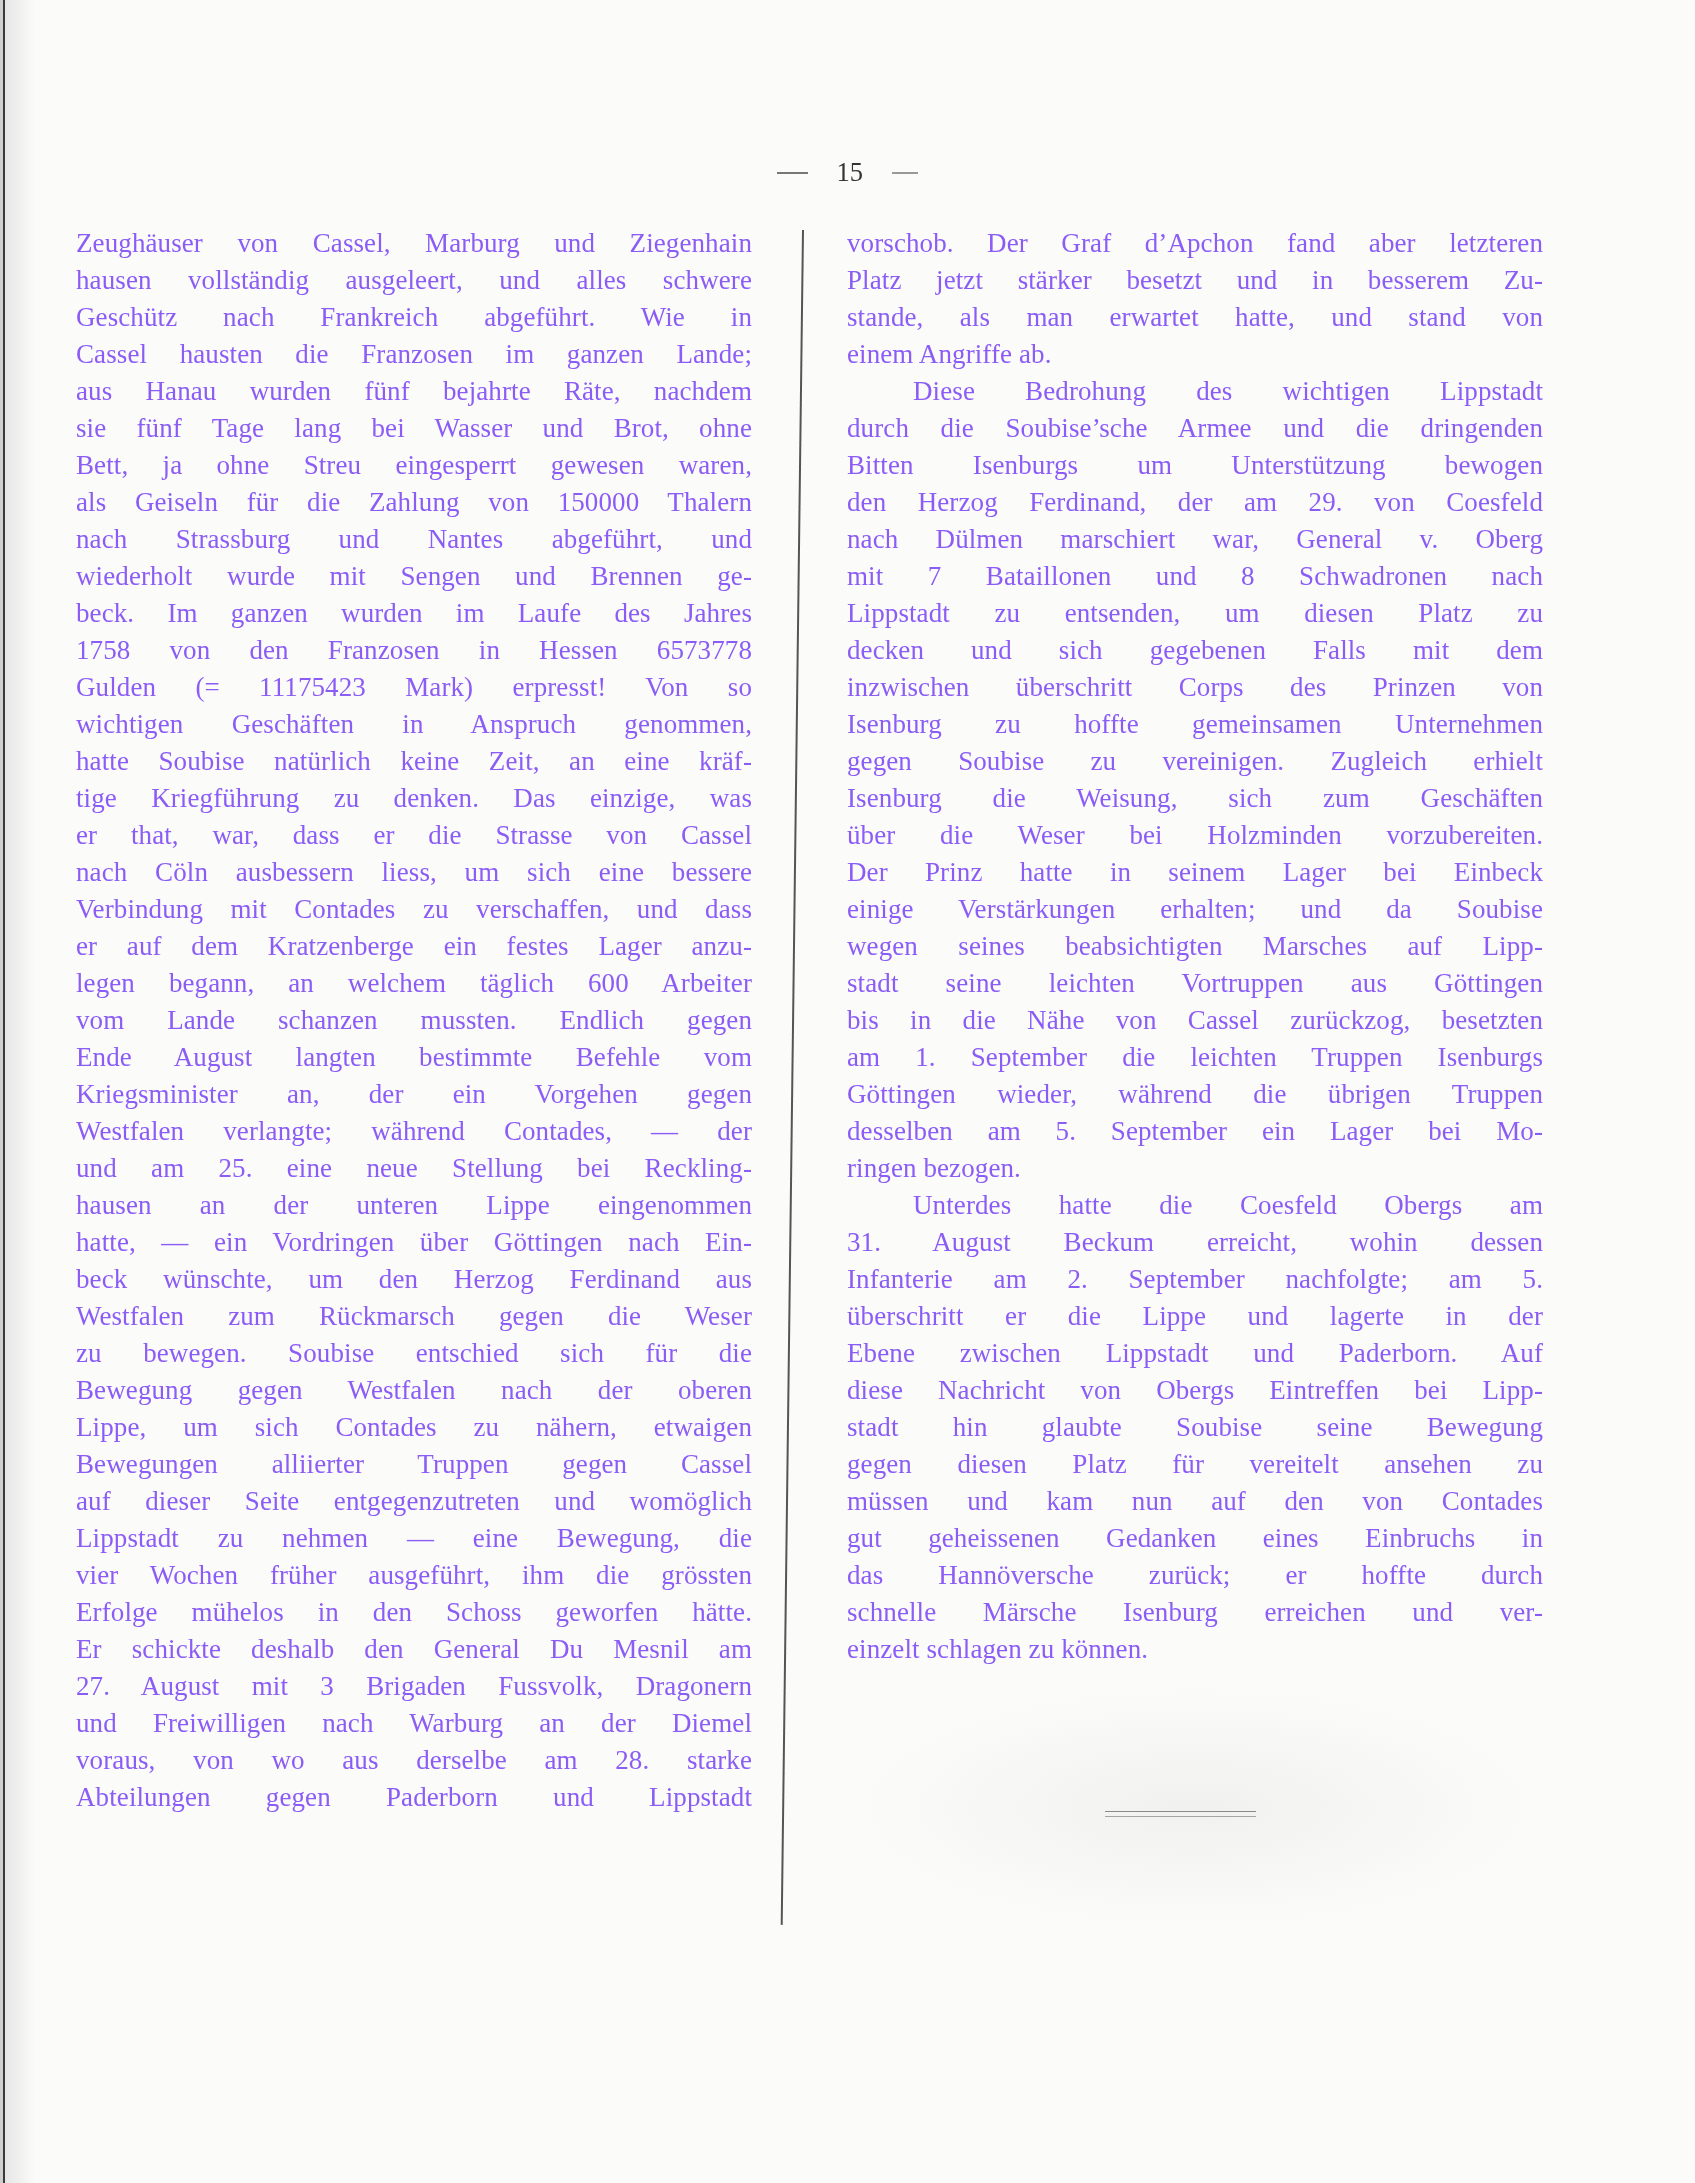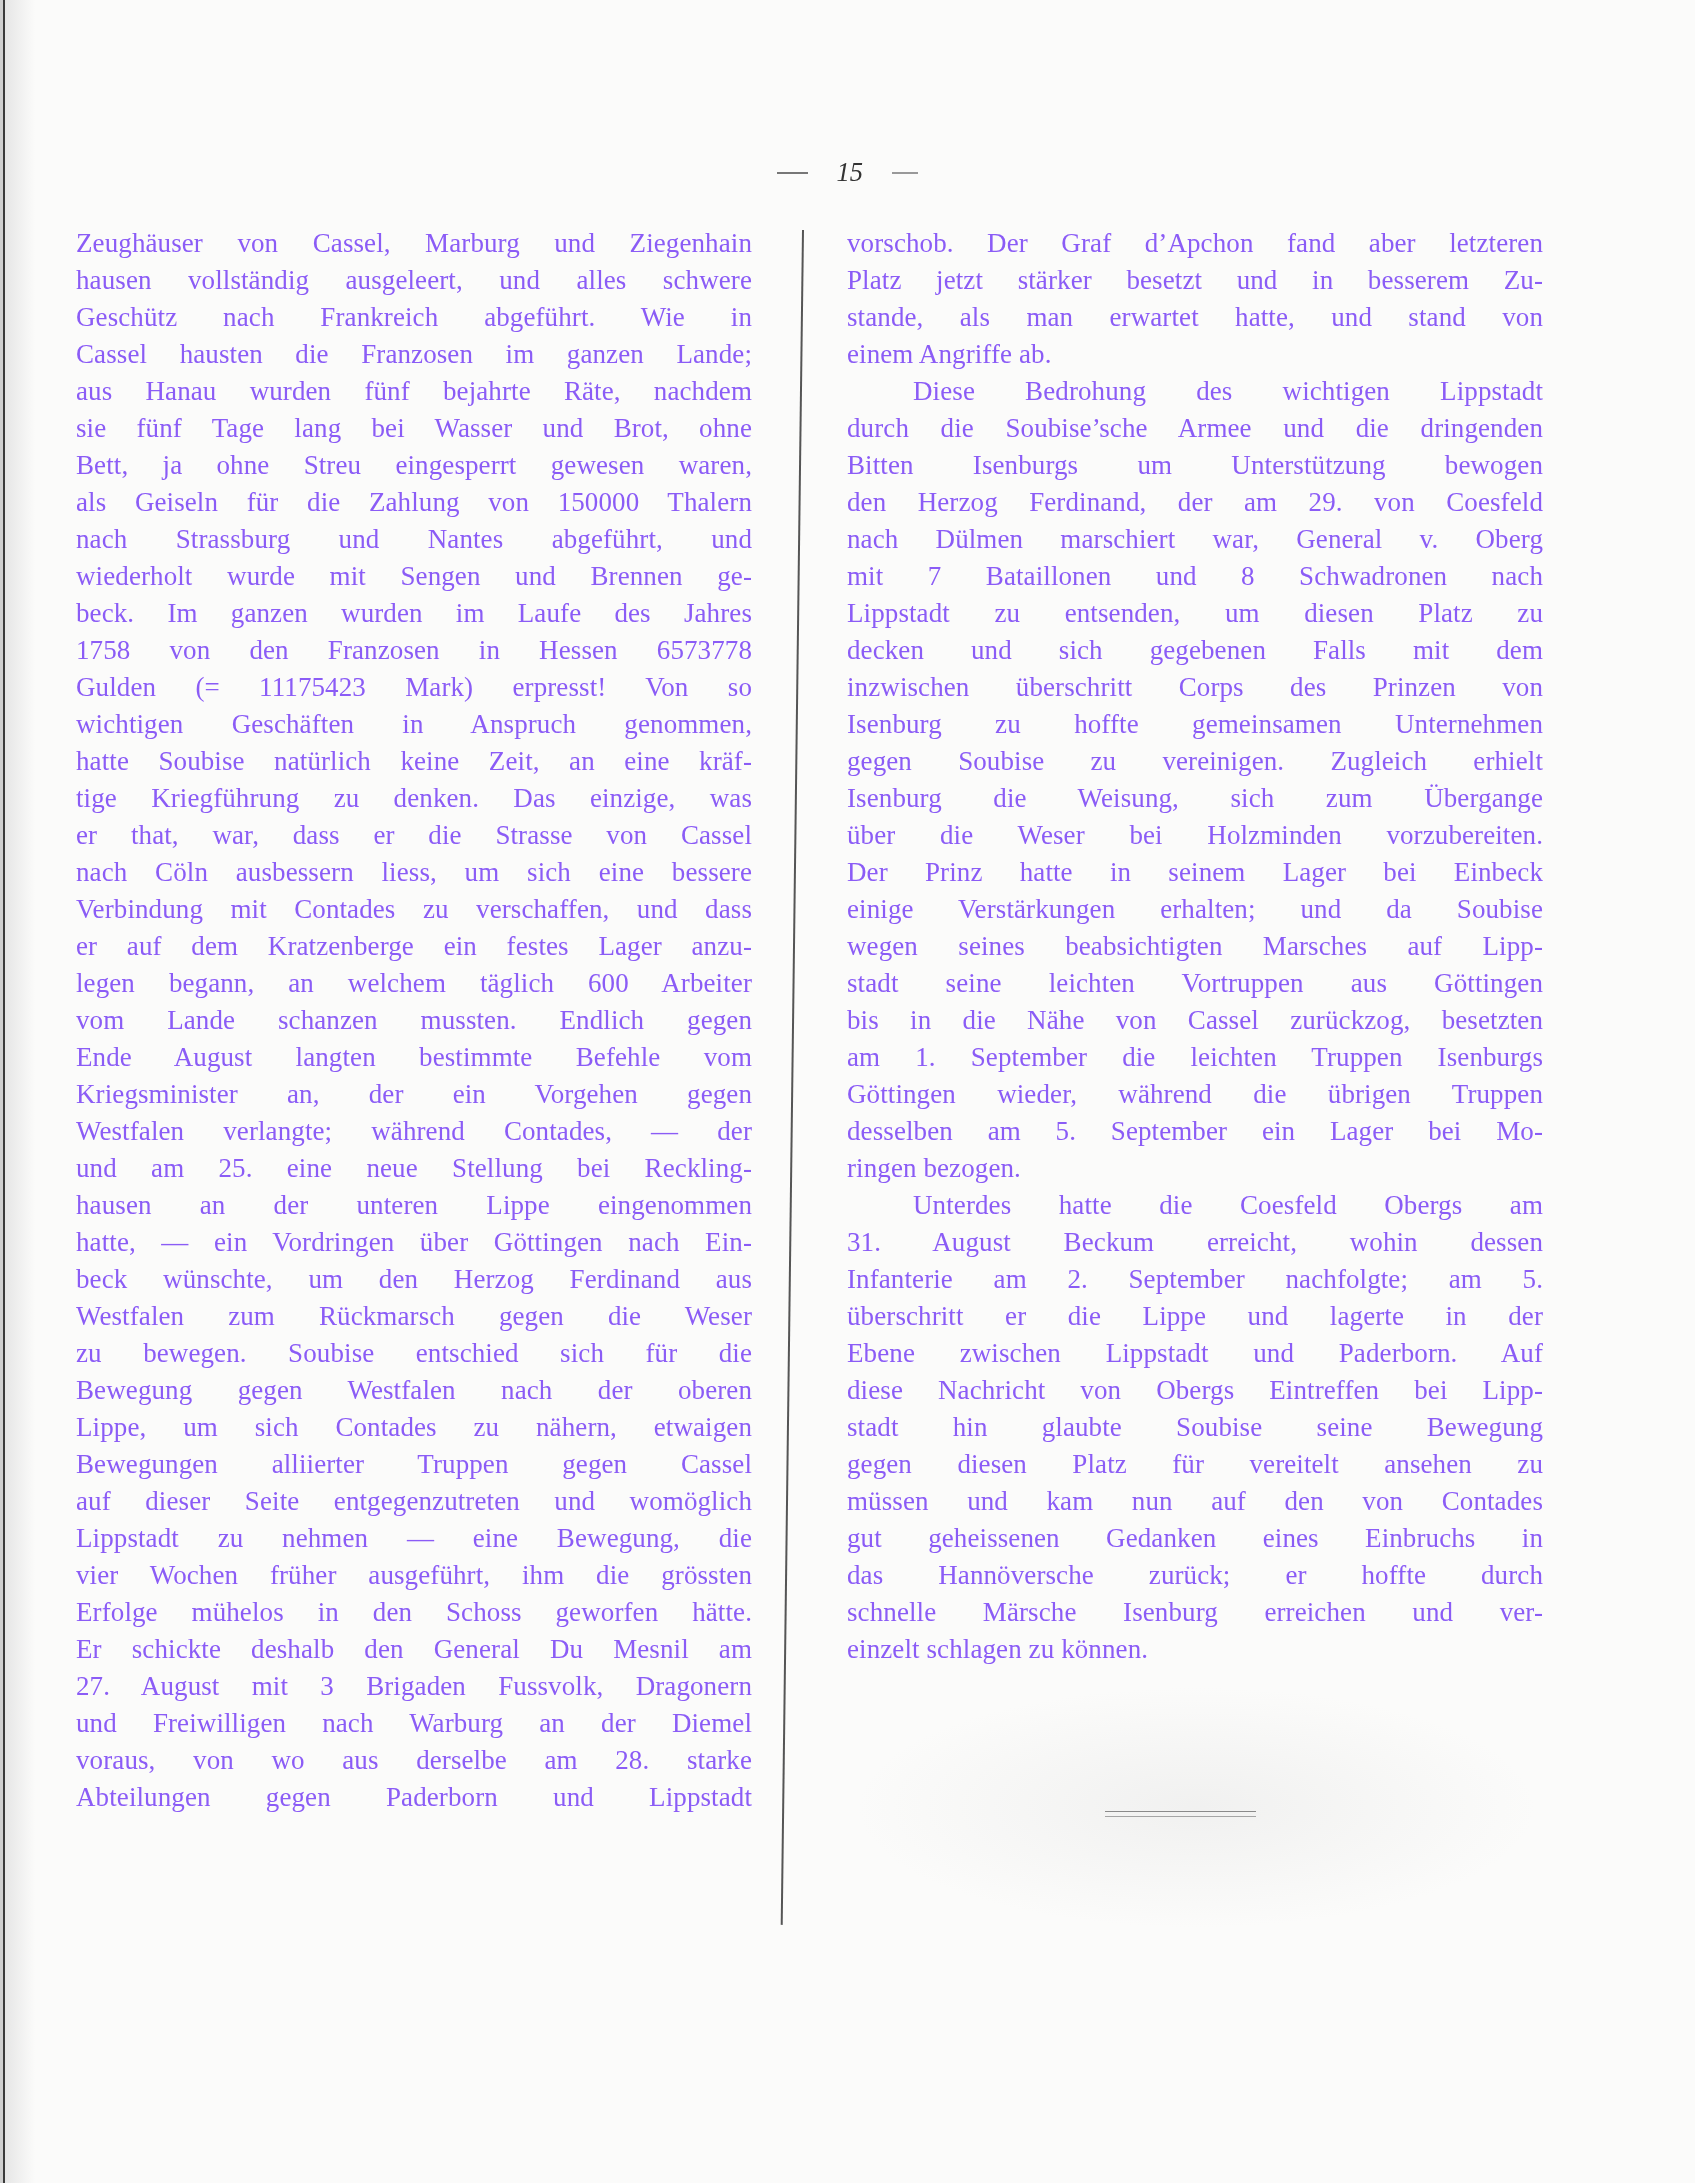--- a/index.html
+++ b/index.html
@@ -30,21 +30,21 @@
       font-family: "Liberation Serif", serif;
       font-size: 26.5px; line-height: 29.5px;
       color: #333;
     }
     .page-header .dash-left,
     .page-header .dash-right {
       display: inline-block; vertical-align: middle;
       height: 1.5px; background: #777; width: 31px; margin: 0 22px;
     }
     .page-header .dash-right { width: 26.5px; background: #999; }
-    .page-header .pgnum { display: inline-block; vertical-align: middle; font-style: italic; }
+    .page-header .pgnum { display: inline-block; vertical-align: middle; }
 
     .column {
       position: absolute;
       top: 225px;
       font-family: "Liberation Serif", serif;
       font-size: 27px;
       line-height: 37px;
       color: #8b5cf6;
       letter-spacing: 0.1px;
     }
@@ -155,21 +155,21 @@
   <span class="line">durch die Soubise’sche Armee und die dringenden</span>
   <span class="line">Bitten Isenburgs um Unterstützung bewogen</span>
   <span class="line">den Herzog Ferdinand, der am 29. von Coesfeld</span>
   <span class="line">nach Dülmen marschiert war, General v. Oberg</span>
   <span class="line">mit 7 Bataillonen und 8 Schwadronen nach</span>
   <span class="line">Lippstadt zu entsenden, um diesen Platz zu</span>
   <span class="line">decken und sich gegebenen Falls mit dem</span>
   <span class="line">inzwischen überschritt Corps des Prinzen von</span>
   <span class="line">Isenburg zu hoffte gemeinsamen Unternehmen</span>
   <span class="line">gegen Soubise zu vereinigen. Zugleich erhielt</span>
-  <span class="line">Isenburg die Weisung, sich zum Übergange</span>
+  <span class="line">Isenburg die Weisung, sich zum Geschäften</span>
   <span class="line">über die Weser bei Holzminden vorzubereiten.</span>
   <span class="line">Der Prinz hatte in seinem Lager bei Einbeck</span>
   <span class="line">einige Verstärkungen erhalten; und da Soubise</span>
   <span class="line">wegen seines beabsichtigten Marsches auf Lipp-</span>
   <span class="line">stadt seine leichten Vortruppen aus Göttingen</span>
   <span class="line">bis in die Nähe von Cassel zurückzog, besetzten</span>
   <span class="line">am 1. September die leichten Truppen Isenburgs</span>
   <span class="line">Göttingen wieder, während die übrigen Truppen</span>
   <span class="line">desselben am 5. September ein Lager bei Mo-</span>
   <span class="line last">ringen bezogen.</span>

